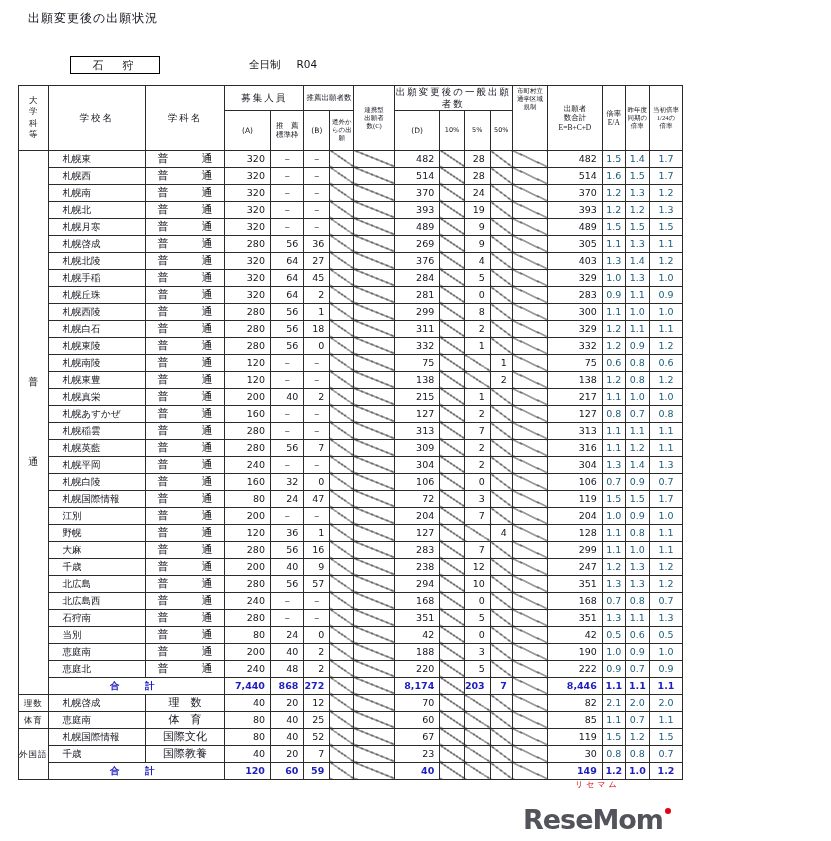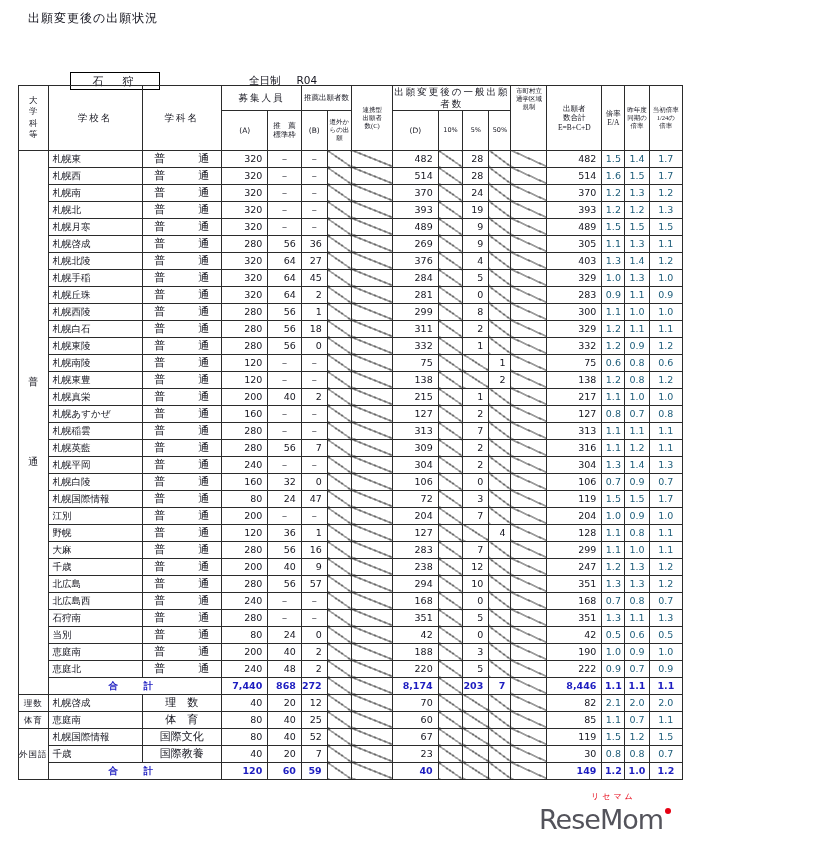--- a/index.html
+++ b/index.html
@@ -1,55 +1,55 @@
 <!DOCTYPE html>
 <html style="--blue: #1d1dc0; --ratio: #1b5b78; --logo-gray: #53535b; --logo-red: #e60012;"><head>
 <meta charset="utf-8">
 <style>
   html,body{margin:0;padding:0;background:#ffffff;}
   .page{position:relative;width:683px;height:841px;background:#fff;overflow:hidden;
         font-family:"DejaVu Sans","Liberation Sans",sans-serif;color:#15151f;}
   .doc-title{position:absolute;left:28px;top:10px;font-size:12px;letter-spacing:1px;}
-  .head-row{position:absolute;left:70px;top:72px;display:flex;align-items:center;}
+  .head-row{position:absolute;left:70px;top:56px;display:flex;align-items:center;}
   .district-box{width:88px;height:16px;border:1.5px solid #000;display:flex;align-items:center;justify-content:center;font-size:11px;letter-spacing:4px;}
   .system{margin-left:89px;font-size:10.5px;}
   .system .yr{margin-left:16px;}
 
   table{position:absolute;left:18px;top:85px;border-collapse:collapse;table-layout:fixed;border:1.5px solid #000;}
   th,td{border:1px solid #2b2b2b;padding:0;font-weight:normal;overflow:hidden;}
   thead th{text-align:center;vertical-align:middle;font-size:9px;line-height:1.25;}
   .h1 th{height:19px;}
   .h2 th{height:39px;}
   .th-main{font-size:9.5px;letter-spacing:2px;}
   .th-small{font-size:7.5px;letter-spacing:0;}
   .th-tiny{font-size:6.5px;letter-spacing:0;}
   .pre{white-space:pre-line;font-family:Liberation Serif, serif;}
   .th-top{vertical-align:top;padding-top:1px;}
   .vhead{width:10px;margin:0 auto;word-break:break-all;line-height:1.35;font-size:8.5px;}
 
   tbody td{height:16px;font-size:9.5px;white-space:nowrap;line-height:1;}
-  .c-school{text-align:left;padding-left:4px;}
+  .c-school{text-align:left;padding-left:14px;}
   .c-dept{text-align:center;font-size:11px;}
   .c-num{text-align:right;padding-right:5px;}
   .c-dash{text-align:center;}
   .c-ratio{text-align:center;color:var(--ratio,#1b5b78);}
   .c-section{text-align:center;font-size:8.5px;vertical-align:middle;letter-spacing:1px;}
   .vert-wrap{display:flex;flex-direction:column;align-items:center;gap:70px;font-size:10px;letter-spacing:0;}
   .total-row td{color:var(--blue,#1d1dc0);font-weight:bold;}
   .total-row .c-ratio{color:var(--blue,#1d1dc0);}
   .c-total-label{text-align:center;letter-spacing:8px;}
   .hatch{background:linear-gradient(to top right,
           transparent calc(50% - 0.5px),
           #3a3a3a calc(50% - 0.5px),
           #3a3a3a calc(50% + 0.5px),
           transparent calc(50% + 0.5px));}
 
   .logo{position:absolute;right:12px;bottom:8px;text-align:left;}
-  .logo-kana{display:block;color:var(--logo-red,#e60012);font-size:8px;letter-spacing:3px;margin-left:52px;margin-bottom:4px;}
-  .logo-text{font-size:27px;font-weight:normal;color:var(--logo-gray,#53535b);letter-spacing:-1px;line-height:1;}
+  .logo-kana{display:block;color:var(--logo-red,#e60012);font-size:8px;letter-spacing:3px;margin-left:52px;margin-bottom:16px;}
+  .logo-text{font-size:27px;font-weight:bold;color:var(--logo-gray,#53535b);letter-spacing:-1px;line-height:1;}
   .logo-dot{display:inline-block;width:6px;height:6px;background:var(--logo-red,#e60012);border-radius:50%;vertical-align:top;margin-left:2px;margin-top:2px;}
 </style>
 </head>
 <body>
 
 <div class="page">
 
   <div class="doc-title">出願変更後の出願状況</div>
 
   <div class="head-row">

